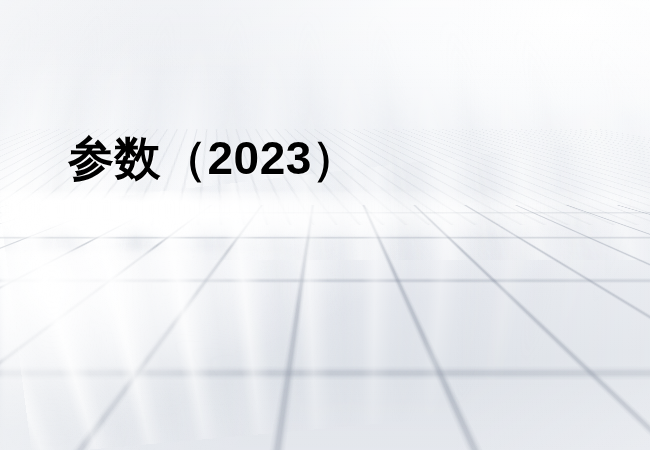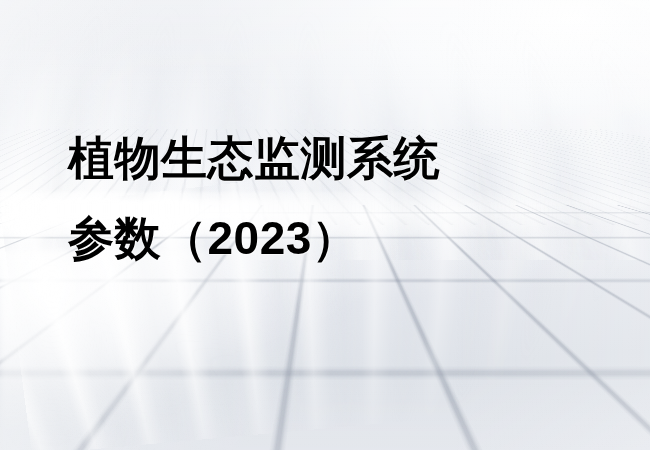--- a/index.html
+++ b/index.html
@@ -206,17 +206,16 @@
   <div class="bg-layer" id="bg-arcs-top"></div>
   <div class="bg-layer" id="bg-mesh-a"></div>
   <div class="bg-layer" id="bg-mesh-b"></div>
   <div class="bg-layer" id="bg-swirl"></div>
   <div class="bg-layer" id="bg-swirl2"></div>
   <div class="bg-layer" id="bg-horizon"></div>
   <div class="bg-layer" id="bg-horizon2"></div>
   <div class="bg-layer" id="bg-polish"></div>
 
   <div id="title-block">
-    <div class="title-line">植物生态监测系统</div>
     <div class="title-line">参数（2023）</div>
   </div>
 
 </div>
 
 </body></html>

